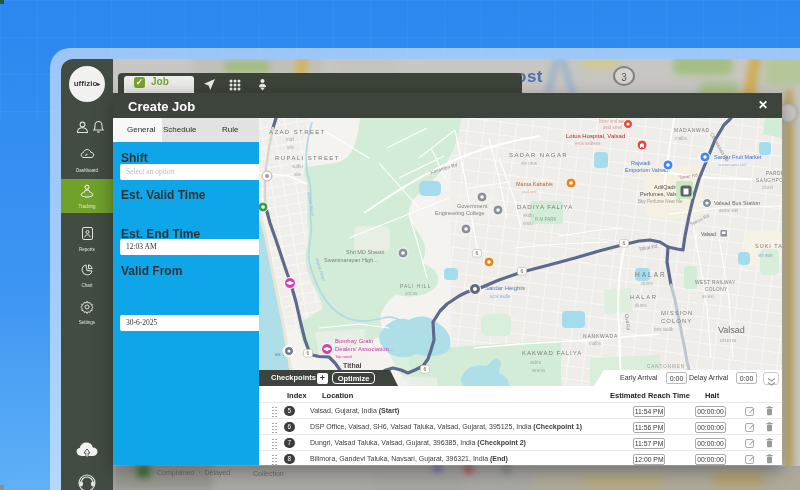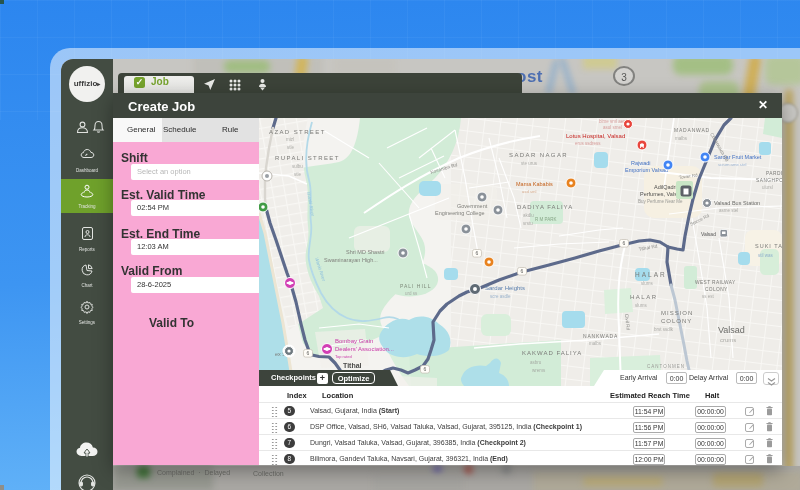--- a/index.html
+++ b/index.html
@@ -37,27 +37,27 @@
   #jobchk { position:absolute; left:16px; top:4px; width:11px; height:11px; background:#76a32d; border-radius:2.5px;
             color:#fff; font-size:9px; line-height:11px; text-align:center; font-weight:bold;}
   #jobtxt { position:absolute; left:33px; top:3px; font-size:10px; font-weight:bold; color:#76a32d; }
   
   #modal { left:113px; top:93px; width:669px; height:372px; background:#fff;
            box-shadow:0 6px 18px rgba(0,0,0,0.35); }
   #mhead { left:0; top:0; width:669px; height:25px; background:#3d443c; }
   #mtitle { left:15px; top:6px; font-size:13px; font-weight:bold; color:#fff; }
   #mclose { left:645px; top:5px; font-size:12px; font-weight:bold; color:#fff; }
   
-  #lpanel { left:0; top:25px; width:146px; height:347px; background:#f9a8d4; }
+  #lpanel { left:0; top:25px; width:146px; height:347px; background:#0ea5e9; }
   #tabbar { left:0; top:0; width:146px; height:24px; background:#e2e2e2; }
   #tabgen { position:absolute; left:0; top:0; width:49px; height:24px; background:#f8f8f8; }
   .tabt { position:absolute; top:7px; font-size:8px; color:#2b2b2b; }
   .flabel { position:absolute; left:8px; font-size:12px; font-weight:bold; color:#333; }
-  .finput { position:absolute; left:18px; width:148px; height:16px; background:#fff; border-radius:2px;
-            font-size:7.5px; color:#333; line-height:16px; padding-left:6px; }
+  .finput { position:absolute; left:7px; width:148px; height:16px; background:#fff; border-radius:2px;
+            font-size:7.5px; color:#333; line-height:16px; padding-left:6px;font-family:Liberation Serif, serif; }
   
   #map { left:146px; top:25px; width:523px; height:293px; overflow:hidden; }
   
   #ctag { left:146px; top:277px; width:0; height:0; }
   #tagbg { position:absolute; left:0; top:0; width:139px; height:16px; background:#3d443c;
            clip-path:polygon(0 0, 131px 0, 139px 16px, 0 16px); }
   #ckptxt { position:absolute; left:12px; top:3px; font-size:7.5px; font-weight:bold; color:#fff; }
   #plus { position:absolute; left:58px; top:2.5px; width:11px; height:11px; background:#fff; border-radius:2px;
           font-size:9px; line-height:10px; text-align:center; color:#333; font-weight:bold; }
   #optbtn { position:absolute; left:73px; top:1.5px; width:43px; height:12.5px; border:1.2px solid #fff; border-radius:4px;
@@ -212,26 +212,25 @@
   <div class="abs" id="lpanel">
     <div class="abs" id="tabbar">
       <div id="tabgen"></div>
       <div class="tabt" style="left:14px;">General</div>
       <div class="tabt" style="left:50px;">Schedule</div>
       <div class="tabt" style="left:109px;">Rule</div>
     </div>
     <div class="flabel" style="top:33px;">Shift</div>
     <div class="finput" style="top:46px; color:#b8b8b8;">Select an option<span style="position:absolute;right:6px;color:#999;font-size:6px;">▾</span></div>
     <div class="flabel" style="top:70px;">Est. Valid Time</div>
-    <div class="finput" style="top:82px;">02:54 PM</div>
     <div class="flabel" style="top:109px;">Est. End Time</div>
     <div class="finput" style="top:121px;">12:03 AM</div>
     <div class="flabel" style="top:146px;">Valid From</div>
-    <div class="finput" style="top:159px;">28-6-2025</div>
     <div class="flabel" style="top:198px;margin-left:28px;">Valid To</div>
+    <div class="finput" style="top:197px;">30-6-2025</div>
   </div>
   <div class="abs" id="map"><svg width="523" height="293" viewBox="0 0 523 293" style="font-family:'Liberation Sans',sans-serif;">
 <defs>
  <pattern id="grid1" width="16" height="13" patternUnits="userSpaceOnUse" patternTransform="rotate(7)">
    <rect width="16" height="13" fill="#efede9"></rect>
    <path d="M0 0.5 H16 M0.5 0 V13" stroke="#f8f7f4" stroke-width="1.1"></path>
  </pattern>
  <pattern id="grid2" width="12" height="10" patternUnits="userSpaceOnUse" patternTransform="rotate(-10)">
    <rect width="12" height="10" fill="#f0eeea"></rect>
    <path d="M0 0.5 H12 M0.5 0 V10" stroke="#f8f7f4" stroke-width="1.3"></path>

